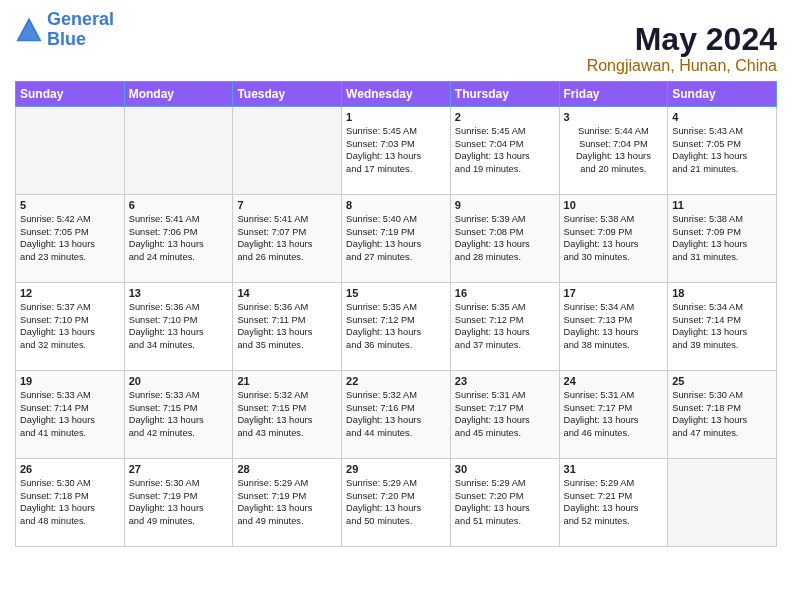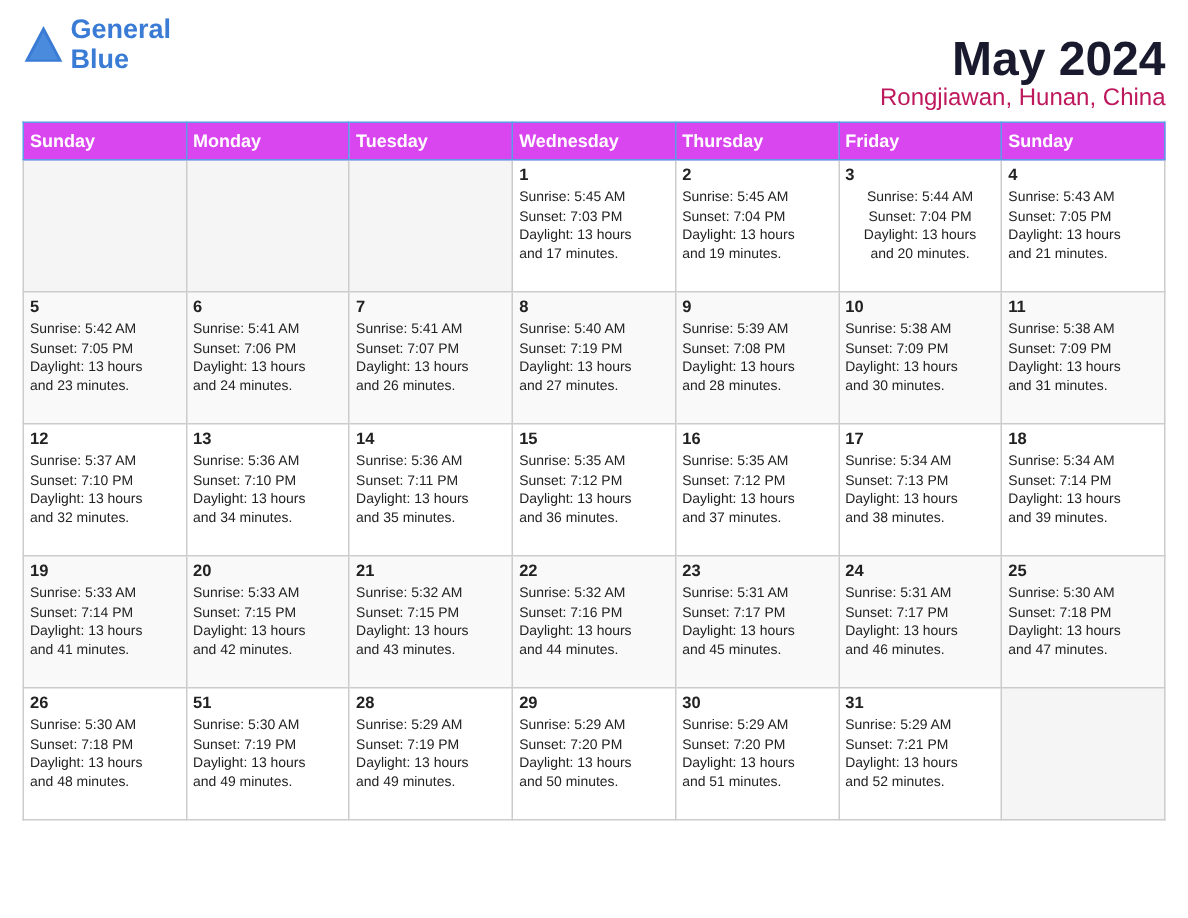--- a/index.html
+++ b/index.html
@@ -44,30 +44,30 @@
       margin-top: 12px;
     }
     .month-title {
       font-size: 32px;
       font-weight: bold;
       color: #1a1a2e;
       line-height: 1.1;
     }
     .location {
       font-size: 16px;
-      color: #be185d;
+      color: #a16207;
       font-weight: normal;
     }
     .calendar {
       width: 100%;
       border-collapse: collapse;
       table-layout: fixed;
     }
     .calendar th {
-      background: #d946ef;
+      background: #8b5cf6;
       color: #fff;
       font-size: 12px;
       font-weight: bold;
       padding: 5px 4px;
       text-align: left;
       border: 1px solid #5a9be5;
     }
     .calendar td {
       vertical-align: top;
       border: 1px solid #ccc;
@@ -316,21 +316,21 @@
         </tr>
         <tr>
           <td>
             <span class="day-num">26</span>
             <div class="cell-text" style="white-space: pre-line;">Sunrise: 5:30 AM
 Sunset: 7:18 PM
 Daylight: 13 hours
 and 48 minutes.</div>
           </td>
           <td>
-            <span class="day-num">51</span>
+            <span class="day-num">27</span>
             <div class="cell-text" style="white-space: pre-line;">Sunrise: 5:30 AM
 Sunset: 7:19 PM
 Daylight: 13 hours
 and 49 minutes.</div>
           </td>
           <td>
             <span class="day-num">28</span>
             <div class="cell-text" style="white-space: pre-line;">Sunrise: 5:29 AM
 Sunset: 7:19 PM
 Daylight: 13 hours

